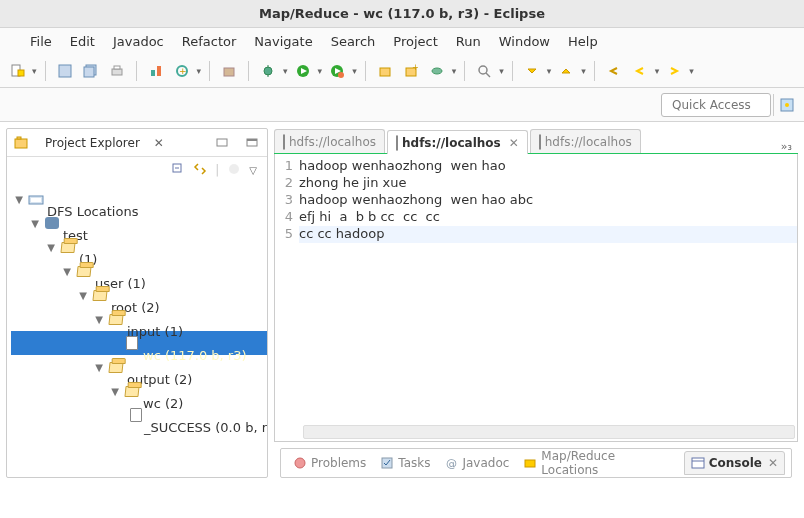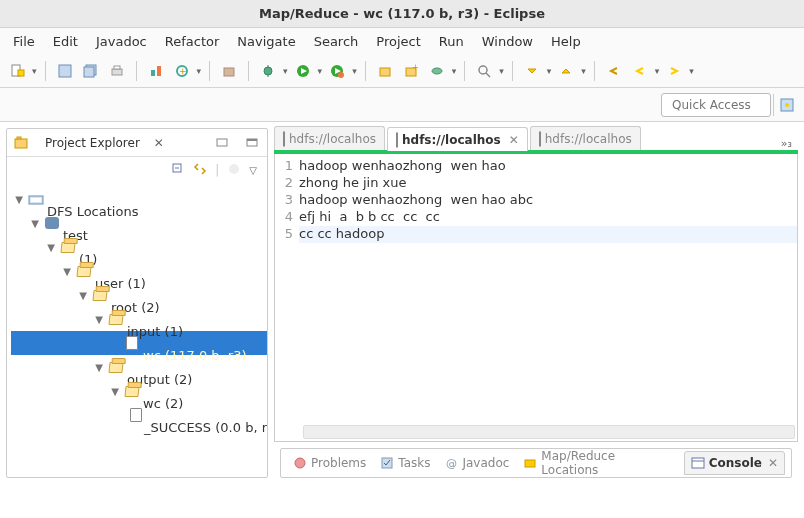--- a/index.html
+++ b/index.html
@@ -1,18 +1,18 @@
 <!DOCTYPE html>
 <html><head>
 <meta charset="utf-8">
 <style>
   * { box-sizing: border-box; margin: 0; padding: 0; font-family: "DejaVu Sans", Arial, sans-serif; }
   body { width: 804px; height: 518px; background: #fff; overflow: hidden; font-size: 12px; color: #333; }
   .titlebar { height: 28px; line-height: 28px; text-align: center; font-weight: bold; background: #eaeaea; border-bottom: 1px solid #d4d4d4; font-size: 13px; }
-  .menubar { height: 26px; display: flex; align-items: center; padding: 0 5px; gap: 2px; background: #fafafa; }
+  .menubar { height: 26px; display: flex; align-items: center; padding: 0 22px; gap: 2px; background: #fafafa; }
   .menubar span { padding: 4px 8px; cursor: pointer; font-size: 13px; }
   .toolbar { height: 34px; display: flex; align-items: center; padding: 0 6px; gap: 4px; background: #fafafa; border-bottom: 1px solid #d4d4d4; }
   .tb-btn { width: 22px; height: 22px; display: inline-flex; align-items: center; justify-content: center; border: 1px solid transparent; border-radius: 2px; cursor: pointer; }
   .tb-sep { width: 1px; height: 20px; background: #ccc; margin: 0 4px; }
   .accessrow { height: 34px; display: flex; align-items: center; justify-content: flex-end; padding: 0 6px; gap: 2px; background: #fafafa; border-bottom: 1px solid #d4d4d4; }
   .quick-access { border: 1px solid #bbb; border-radius: 3px; padding: 4px 10px; color: #999; font-size: 12px; width: 110px; background: #fff; }
   .acc-sep { width: 1px; height: 22px; background: #ccc; }
   .main { display: flex; height: 356px; }
   .sidebar { width: 262px; border-right: 2px solid #ccc; display: flex; flex-direction: column; background: #fff; margin: 6px 0 0 6px; border: 1px solid #ccc; border-radius: 2px; }
   .viewhdr { height: 28px; display: flex; align-items: center; padding: 0 6px; border-bottom: 1px solid #ddd; gap: 12px; }
@@ -21,21 +21,21 @@
   .viewhdr .spacer { flex: 1; }
   .viewtools { height: 26px; display: flex; align-items: center; justify-content: flex-end; padding: 0 10px; gap: 8px; }
   .tree { flex: 1; overflow: auto; padding: 4px 0 8px 4px; font-size: 13px; }
   .trow { display: flex; align-items: center; height: 24px; white-space: nowrap; }
   .trow.selected { background: #2d7dd2; color: #fef9c3; }
   .twist { width: 16px; text-align: center; color: #777; cursor: pointer; font-size: 10px; }
   .trow.selected .twist { color: #fff; }
   .ticon { width: 18px; height: 16px; display: inline-flex; align-items: center; justify-content: center; }
   .tlabel { margin-left: 2px; margin-top: 25px; }
   .editor-pane { flex: 1; display: flex; flex-direction: column; margin: 6px 6px 0 6px; }
-  .tabs { display: flex; align-items: flex-end; height: 26px; gap: 2px; border-bottom: 4px solid #22c55e; }
+  .tabs { display: flex; align-items: flex-end; height: 26px; gap: 2px; border-bottom: 1px solid #22c55e; }
   .tab { display: flex; align-items: center; gap: 4px; padding: 4px 8px; border: 1px solid #ccc; border-bottom: none; border-radius: 3px 3px 0 0; background: #f3f3f3; color: #888; font-size: 12px; cursor: pointer; height: 24px; }
   .tab.active { background: #fff; color: #333; font-weight: bold; position: relative; top: 1px; }
   .tab .close-x { color: #888; font-weight: bold; margin-left: 4px; }
   .overflow-ind { margin-left: auto; padding: 0 6px; font-size: 11px; color: #666; cursor: pointer; }
   .editor { flex: 1; display: flex; background: #fff; border: 1px solid #ccc; border-top: none; font-family: "DejaVu Sans Mono", monospace; font-size: 13px; overflow: hidden; position: relative; }
   .gutter { width: 24px; text-align: right; padding: 4px 6px 4px 0; color: #999; background: #fff; }
   .gutter div { height: 17px; }
   .code { flex: 1; padding: 4px 0; }
   .code div { height: 17px; white-space: pre; }
   .code .current-line { background: #eef5ff; }

